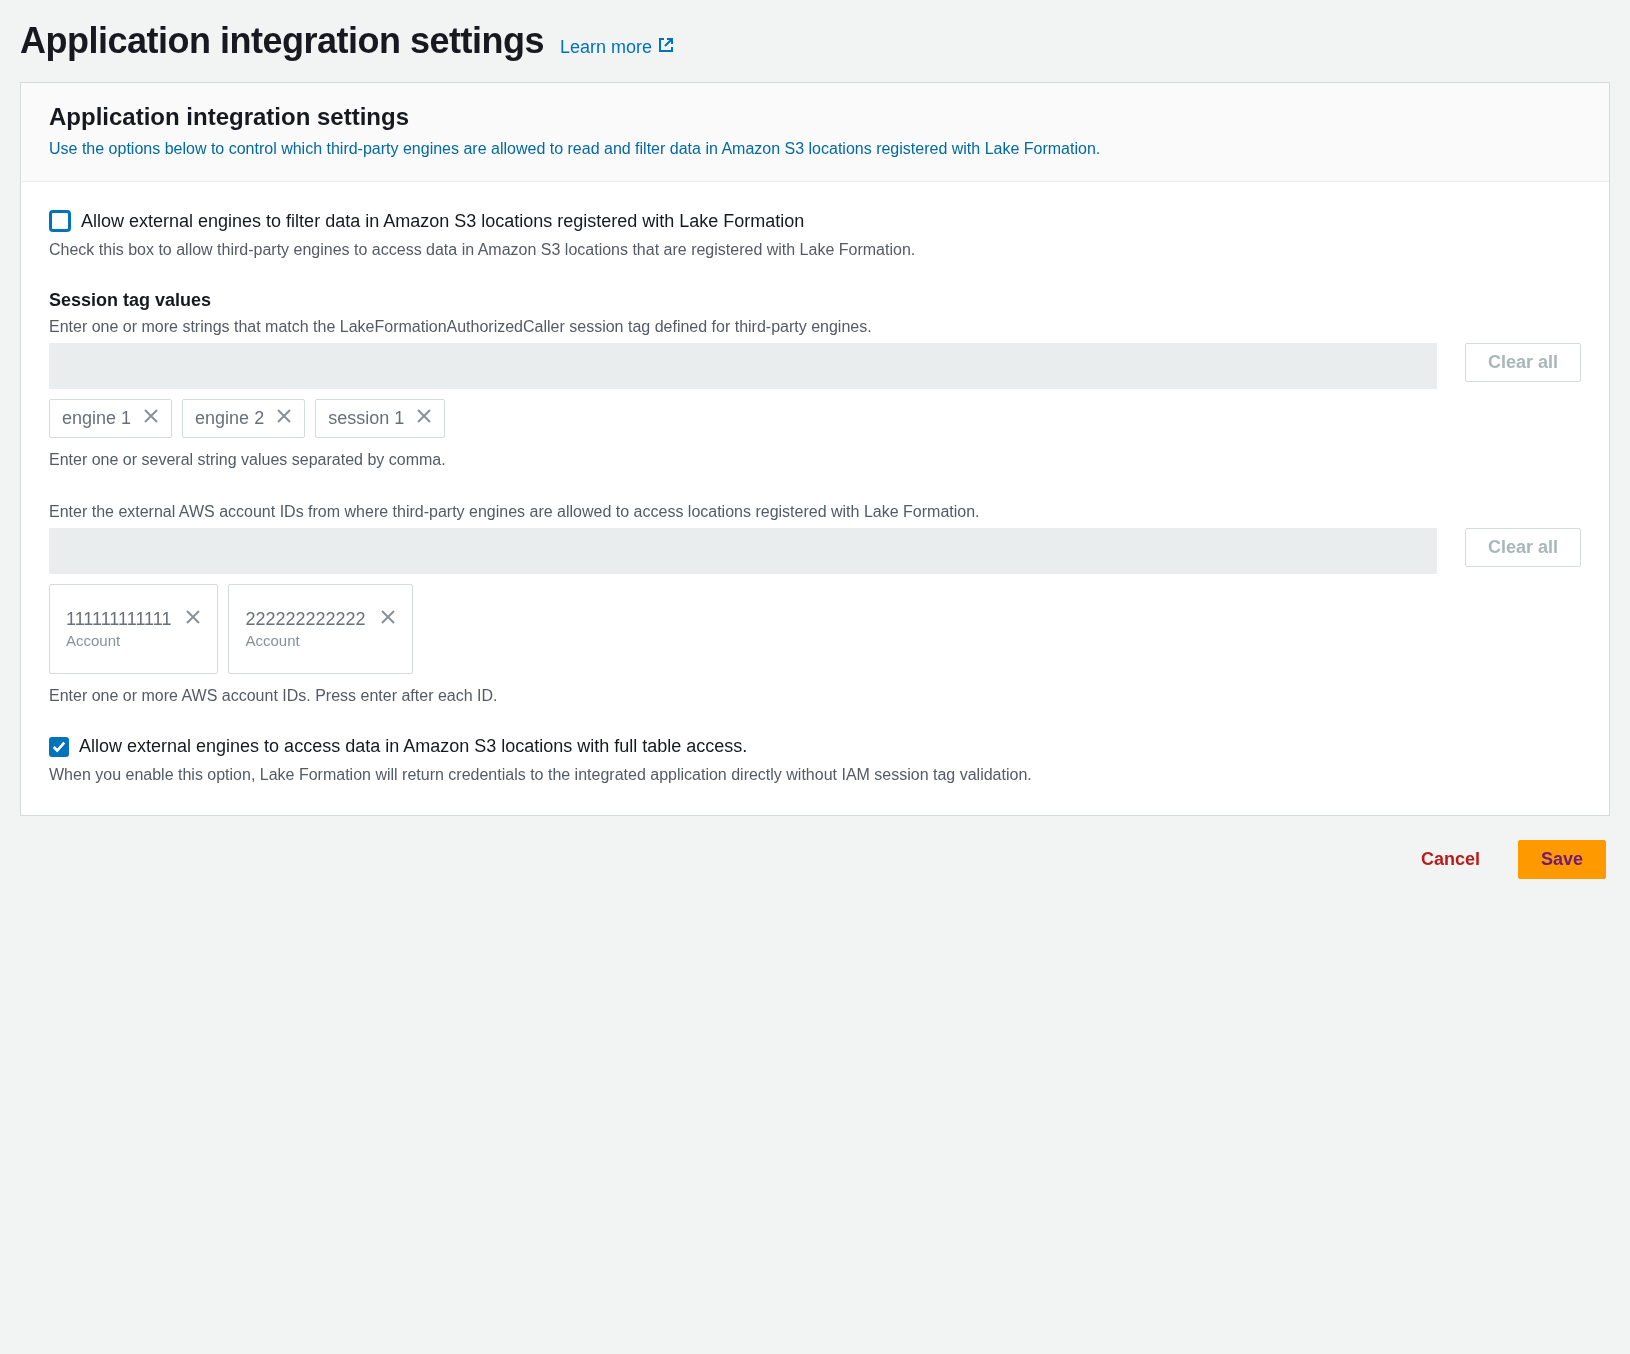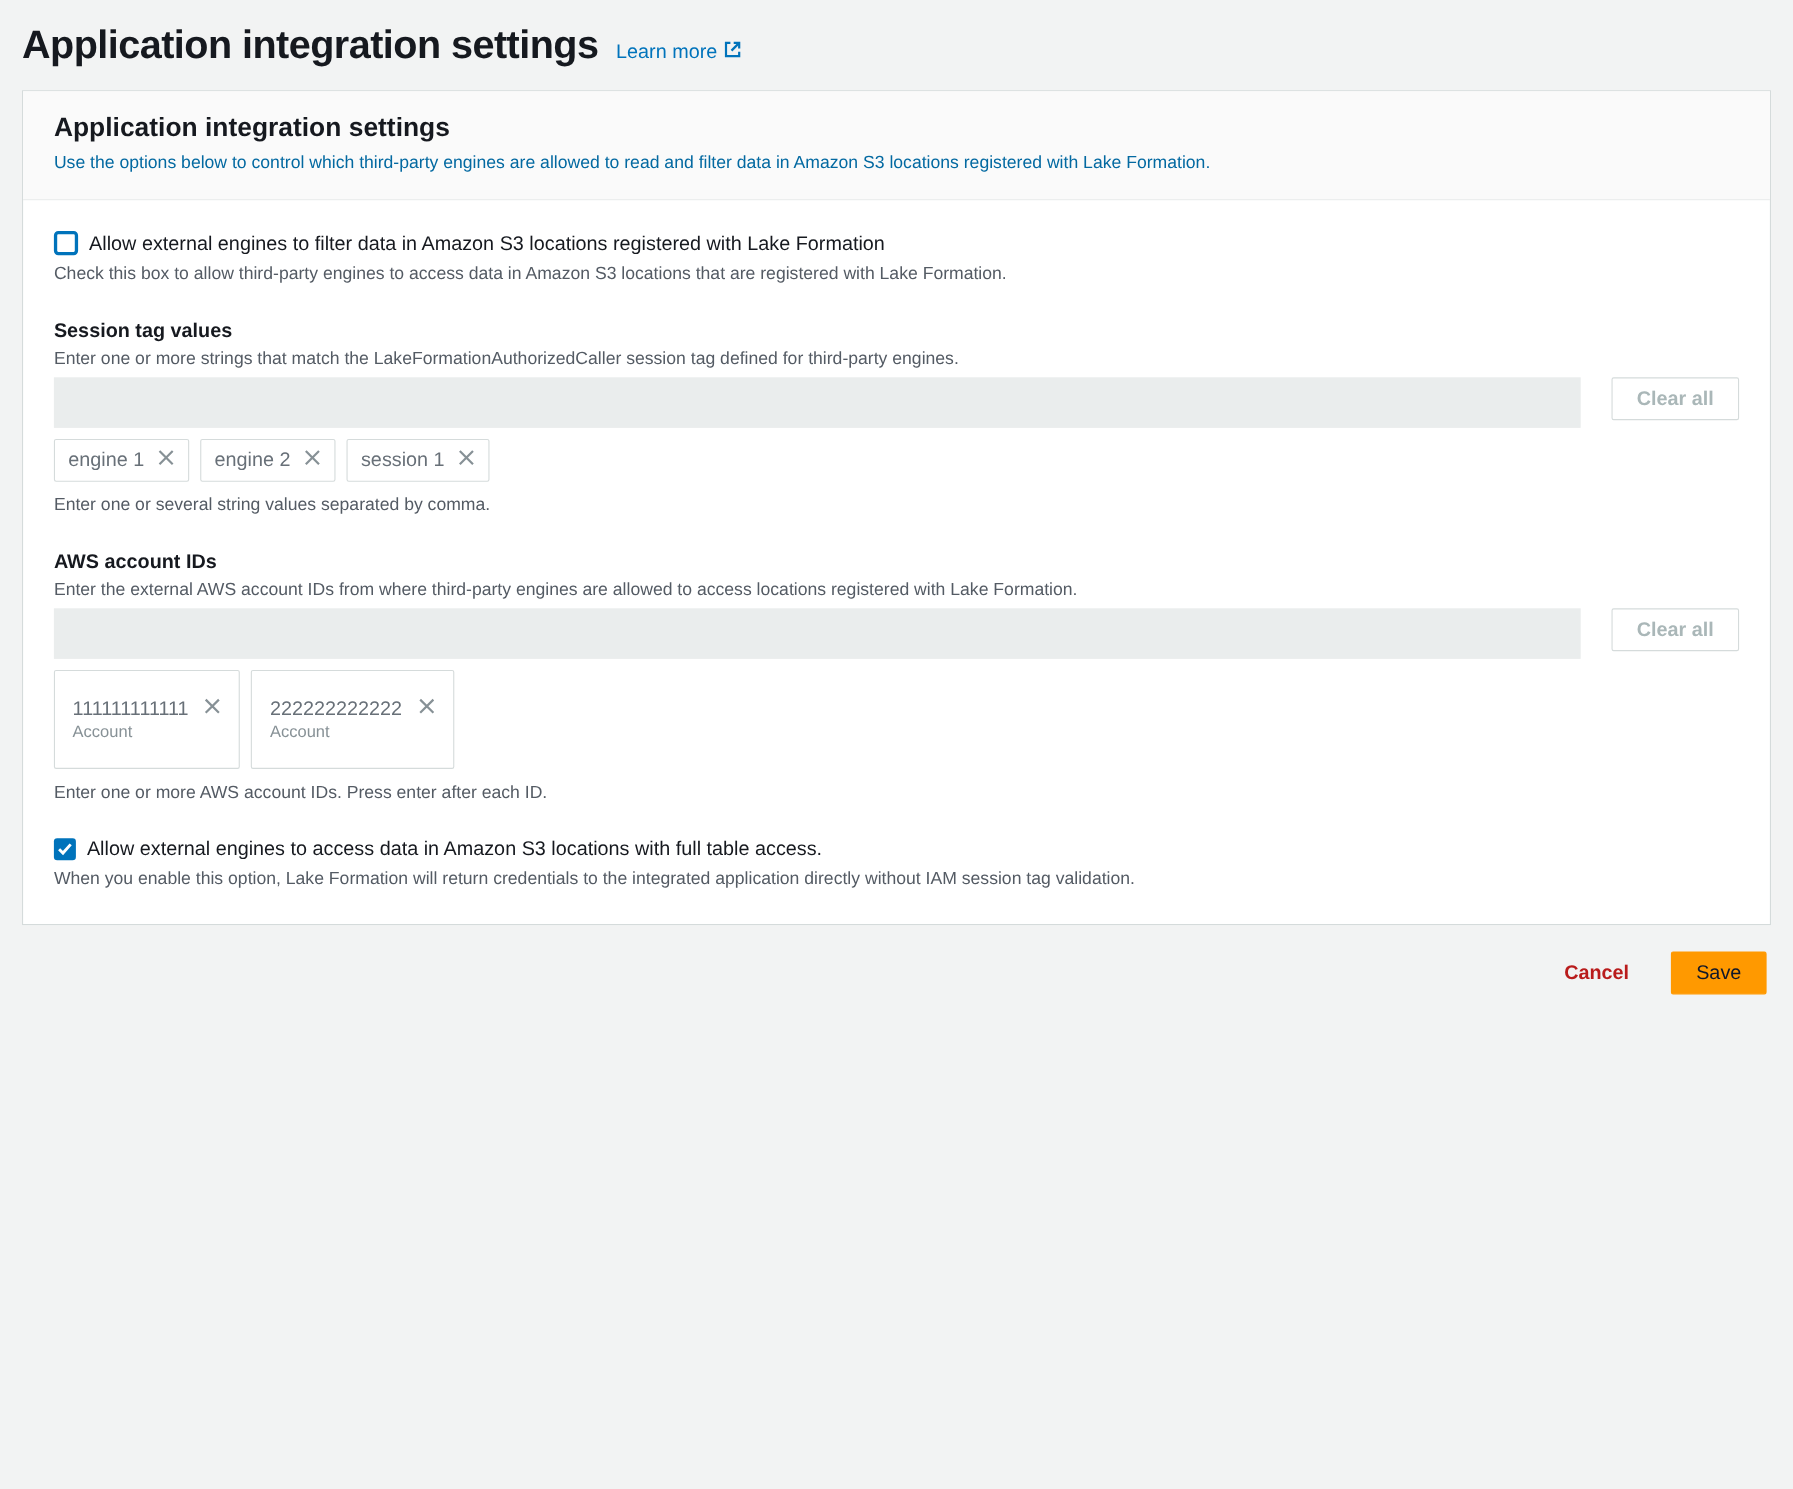--- a/index.html
+++ b/index.html
@@ -140,22 +140,22 @@
     }
     .btn-cancel {
       border: none;
       background: transparent;
       color: #b91c1c;
       font-weight: 600;
     }
     .btn-primary {
       background: #ff9900;
       border: 1px solid #ff9900;
-      color: #0f172a;
-      font-weight: 400;
+      color: #701a75;
+      font-weight: 700;
     }
     .tag-list {
       display: flex;
       flex-wrap: wrap;
       gap: 10px;
       margin-bottom: 10px;
     }
     .tag {
       border: 1px solid #d5dbdb;
       padding: 8px 12px;
@@ -256,21 +256,20 @@
             <svg viewBox="0 0 16 16" stroke="#879196" stroke-width="2">
                 <path d="M2 2l12 12M14 2L2 14"></path>
               </svg>
           </span>
         </div>
       </div>
       <div class="help-text">Enter one or several string values separated by comma.</div>
     </div>
 
     <div class="field-group">
-      <div class="section-label">AWS account IDs</div>
       <div class="help-text">Enter the external AWS account IDs from where third-party engines are allowed to access locations registered with Lake Formation.</div>
       <div class="input-row">
         <div class="tag-input"></div>
         <button class="btn btn-disabled">Clear all</button>
       </div>
       <div class="tag-list">
         <div class="tag tag-account">
           <div class="tag-top">
             <span>111111111111</span>
             <span class="remove-x">

